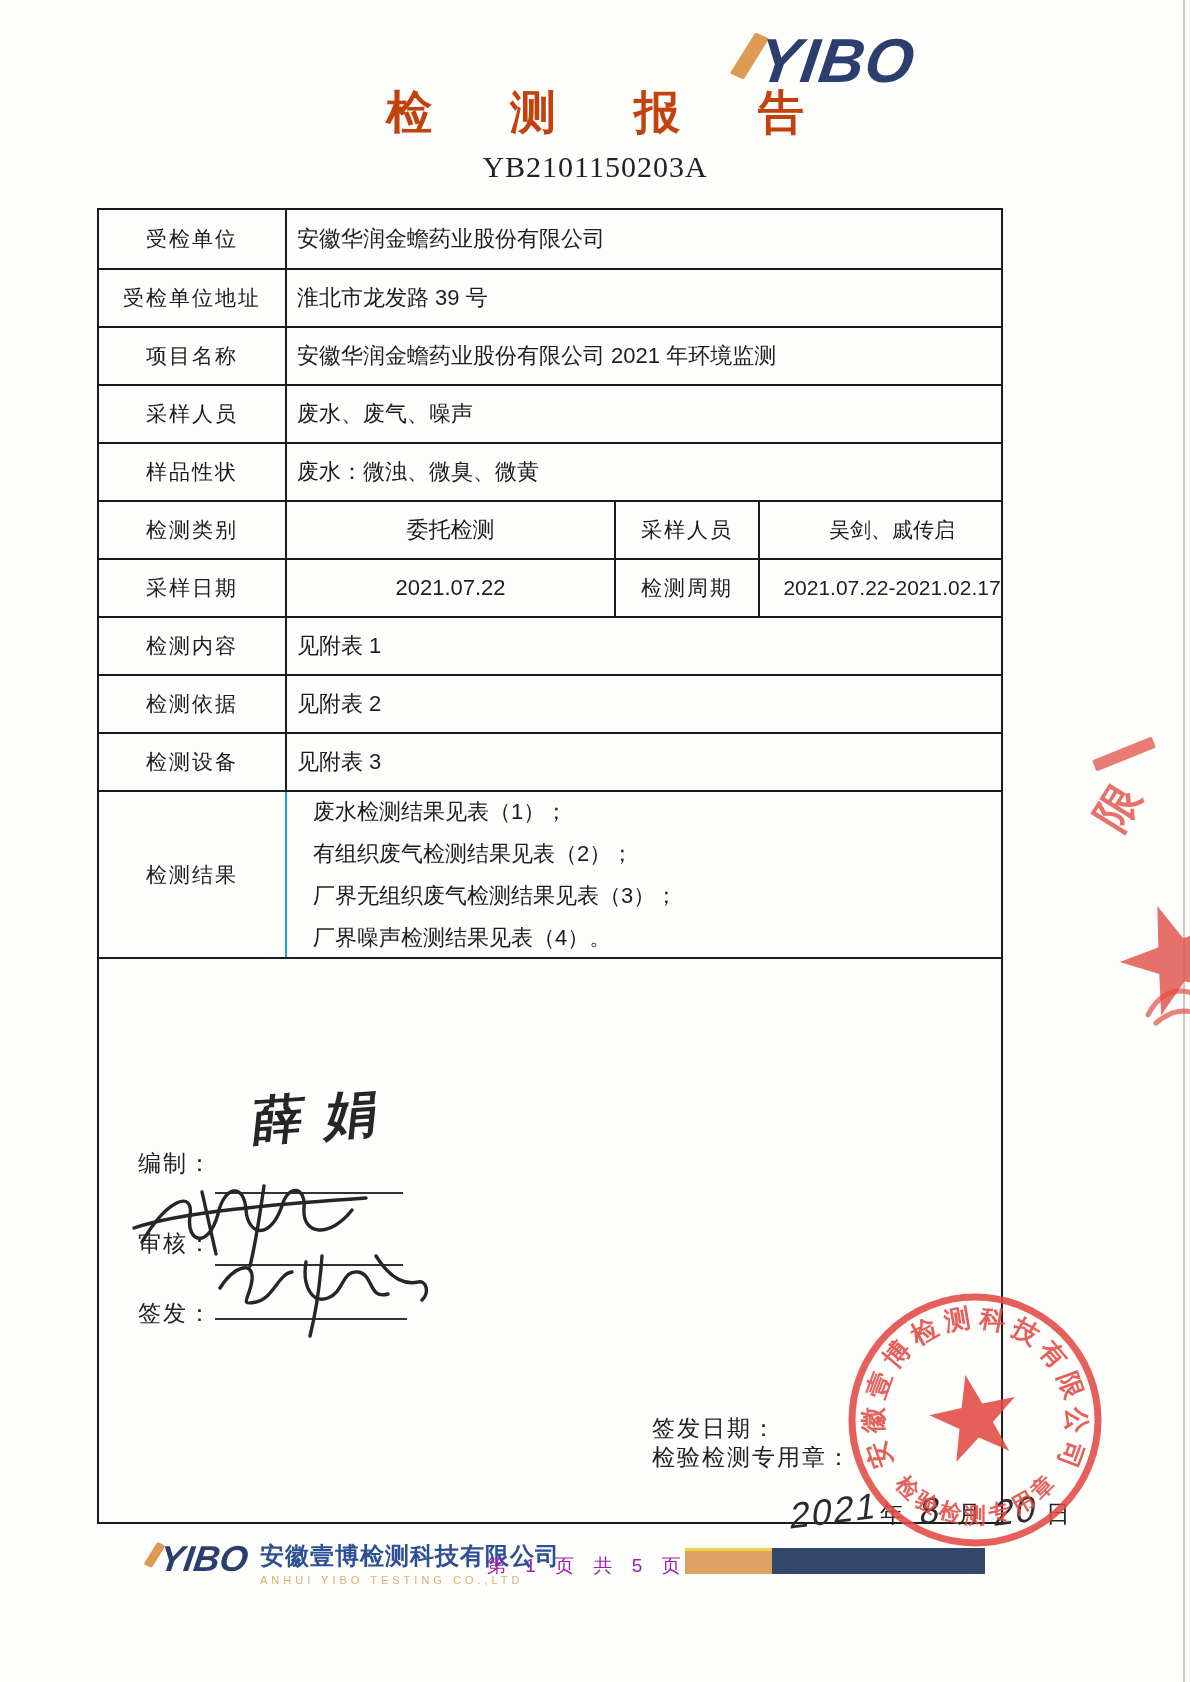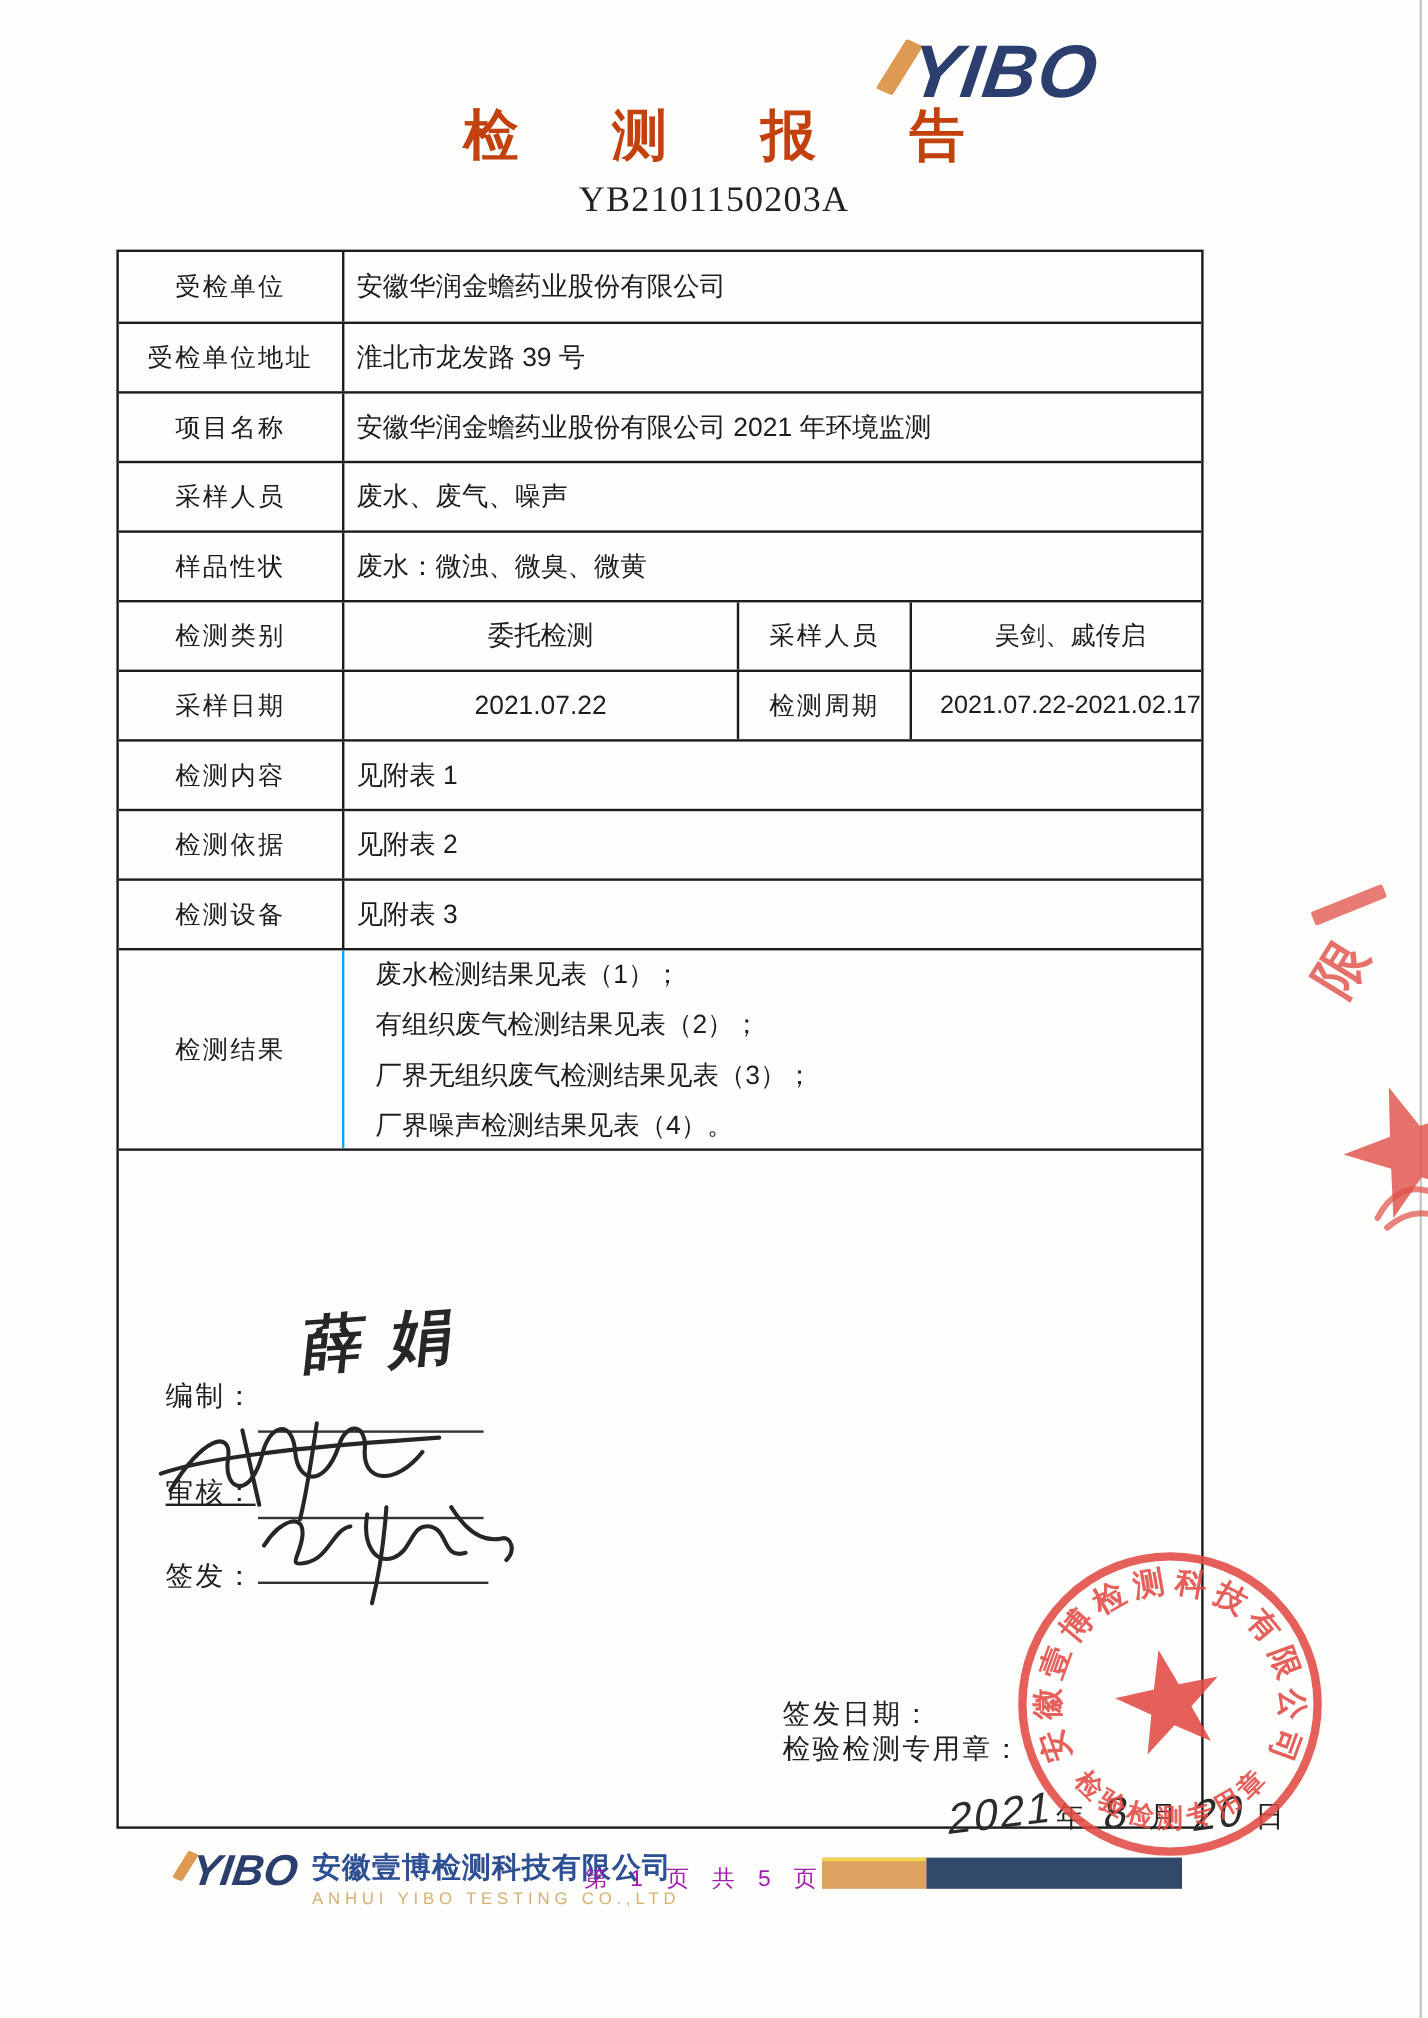--- a/index.html
+++ b/index.html
@@ -67,21 +67,21 @@
   .stamp{position:absolute;left:838px;top:1283px;width:274px;height:274px;opacity:.88;z-index:6;}
   .edge-frag{position:absolute;color:#e04f46;z-index:6;}
   .edge-bar{position:absolute;width:64px;height:12px;background:#e04f46;opacity:.75;transform:rotate(-22deg);border-radius:2px;z-index:6;}
 
   
   .logo-footer{left:150px;top:1541px;}
   .logo-footer .slash{width:9px;height:26px;transform:rotate(24deg) skewX(-8deg);margin:1px 1px 0 0;}
   .logo-footer .yibo-text{font-size:36px;}
   .footer-co{position:absolute;left:260px;top:1540px;}
   .footer-co .cn{font-size:24px;font-weight:700;color:#2d4f93;letter-spacing:1px;}
-  .footer-co .en{font-size:14px;color:#d4b173;letter-spacing:4px;margin-top:2px;}
+  .footer-co .en{font-size:11px;color:#d4b173;letter-spacing:4px;margin-top:2px;}
   .page-info{position:absolute;left:487px;top:1553px;font-size:19px;letter-spacing:7px;color:#a21caf;}
   .bar{position:absolute;top:1548px;height:26px;z-index:2;}
   .bar.gold{left:685px;width:87px;box-shadow:inset 0 3px 0 #efd34a;}
   .bar.navy{left:772px;width:213px;}
 </style>
 </head>
 <body>
 
 <div class="sheet">
 
@@ -146,21 +146,21 @@
         <div>厂界噪声检测结果见表（4）。</div>
       </div>
     </div>
     <div class="tr bigcell"></div>
   </div>
 
   <div class="sig-label" style="left:138px;top:1148px;">编制：</div>
   <div class="sig-line" style="left:215px;top:1192px;width:188px;"></div>
   <div class="sig-name" style="left:252px;top:1082px;">薛娟</div>
 
-  <div class="sig-label" style="left:138px;top:1228px;text-decoration:underline;">审核：</div>
+  <div class="sig-label" style="left:138px;top:1228px;">审核：</div>
   <div class="sig-line" style="left:215px;top:1264px;width:188px;"></div>
   <svg class="sig-svg" style="left:128px;top:1170px;" width="250" height="105" viewBox="0 0 250 105">
     <path d="M14,72 C40,28 66,20 62,46 C58,72 80,80 90,44 C96,16 116,12 118,40 C120,66 142,70 154,36 C160,14 178,16 176,38 C174,66 202,68 224,40"></path>
     <path d="M6,58 C52,42 150,34 238,28"></path>
     <path d="M74,22 L88,84"></path>
     <path d="M136,16 C132,44 128,72 122,96"></path>
   </svg>
 
   <div class="sig-label" style="left:138px;top:1298px;">签发：</div>
   <div class="sig-line" style="left:215px;top:1318px;width:192px;"></div>

